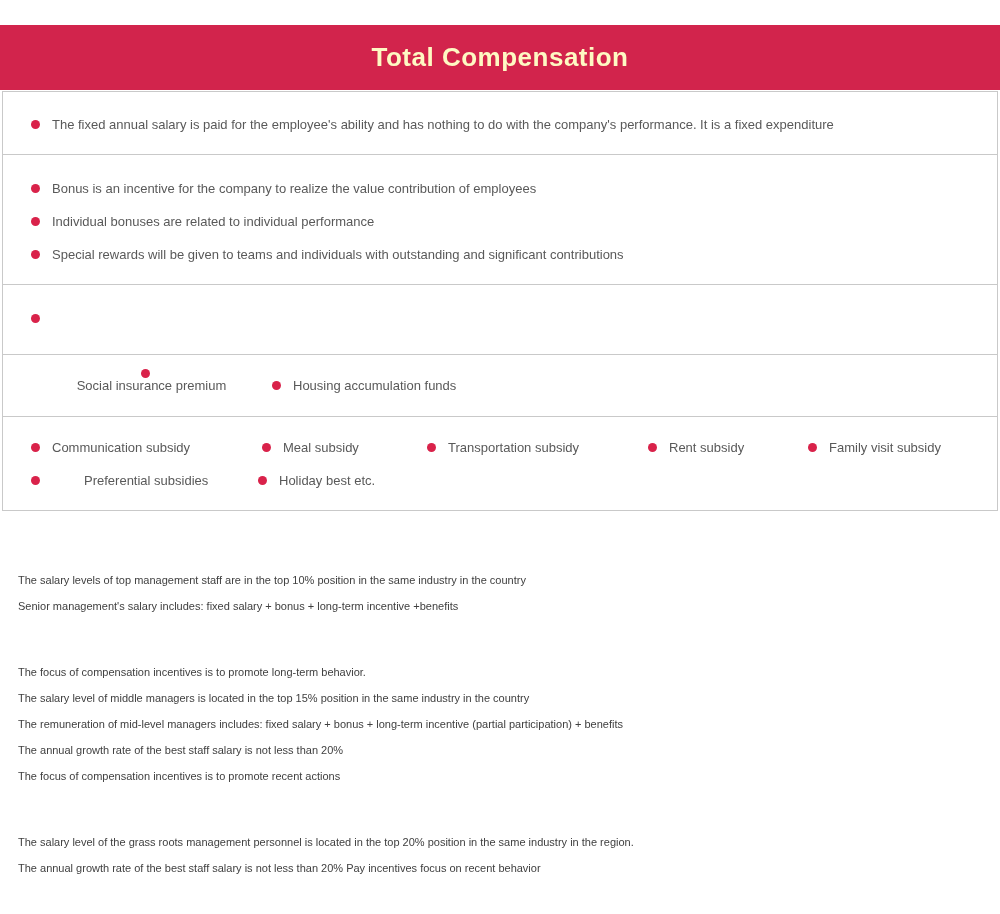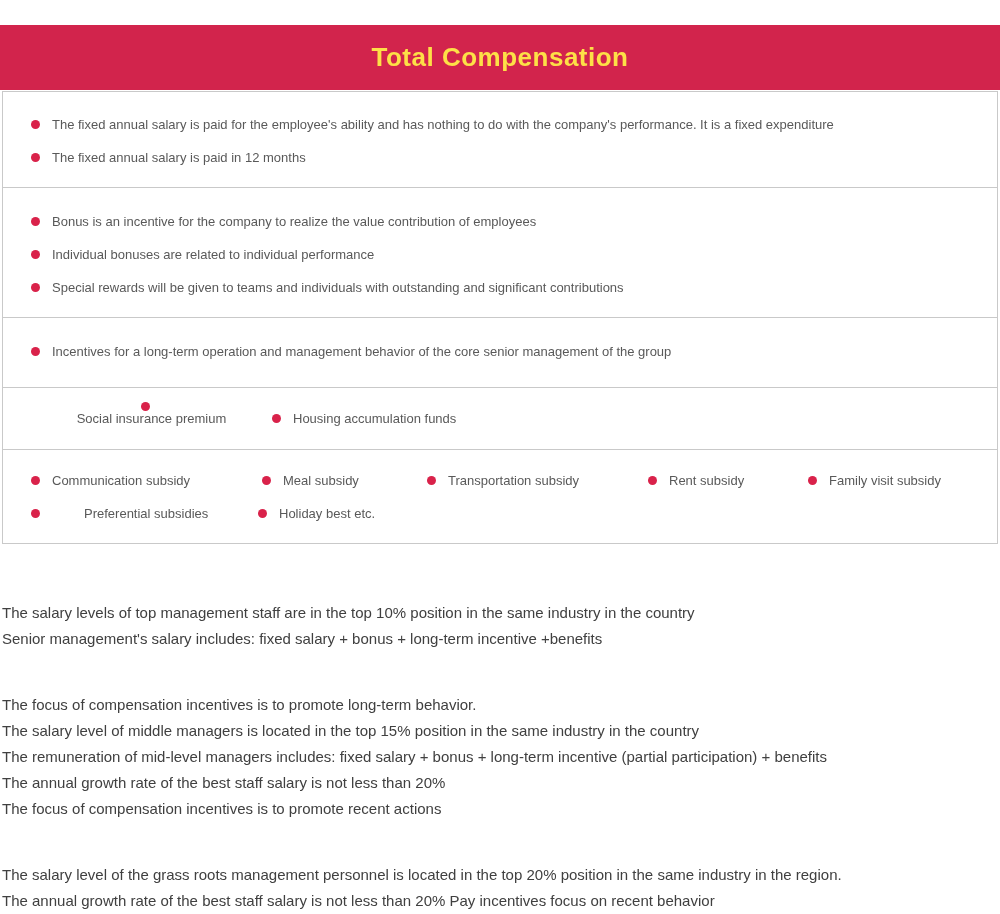--- a/index.html
+++ b/index.html
@@ -14,21 +14,21 @@
   .banner {
     margin-top: 25px;
     width: 1000px;
     height: 65px;
     background: #d2244c;
     display: flex;
     align-items: center;
     justify-content: center;
   }
   .banner h1 {
-    color: #fde047;
+    color: #fef9c3;
     font-size: 26px;
     font-weight: bold;
     letter-spacing: 0.5px;
   }
 
   
   .panel {
     margin: 1px 2px 0 2px;
     border: 1px solid #c9c9c9;
     background: #ffffff;
@@ -62,44 +62,40 @@
   .w241 { width: 241px; flex-direction: column; }
   .w165 { width: 165px; }
   .w231 { width: 231px; }
   .w221 { width: 221px; }
   .w160 { width: 160px; }
   .w227 { width: 227px; gap: 32px; }
 
   
   .notes {
     margin-top: 56px;
-    padding-left: 2px;
+    padding-left: 18px;
     color: #404040;
-    font-size: 15px;
+    font-size: 11px;
   }
   .notes .group + .group { margin-top: 40px; }
   .notes p { line-height: 26px; white-space: nowrap; }
 </style>
 </head>
 <body>
 
 <div class="banner">
   <h1>Total Compensation</h1>
 </div>
 
 <div class="panel">
 
   <section class="sec sec1">
     <div class="item">
       <span class="bullet"></span>
       <span>The fixed annual salary is paid for the employee's ability and has nothing to do with the company's performance. It is a fixed expenditure</span>
-    </div>
-    <div class="item">
-      <span class="bullet"></span>
-      <span>The fixed annual salary is paid in 12 months</span>
     </div>
   </section>
 
   <section class="sec sec2">
     <div class="item">
       <span class="bullet"></span>
       <span>Bonus is an incentive for the company to realize the value contribution of employees</span>
     </div>
     <div class="item">
       <span class="bullet"></span>
@@ -107,21 +103,20 @@
     </div>
     <div class="item">
       <span class="bullet"></span>
       <span>Special rewards will be given to teams and individuals with outstanding and significant contributions</span>
     </div>
   </section>
 
   <section class="sec sec3">
     <div class="item">
       <span class="bullet"></span>
-      <span>Incentives for a long-term operation and management behavior of the core senior management of the group</span>
     </div>
   </section>
 
   <section class="sec sec4">
     <div class="row">
       <div class="item w241">
         <span class="bullet"></span>
         <span>Social insurance premium</span>
       </div>
       <div class="item">

